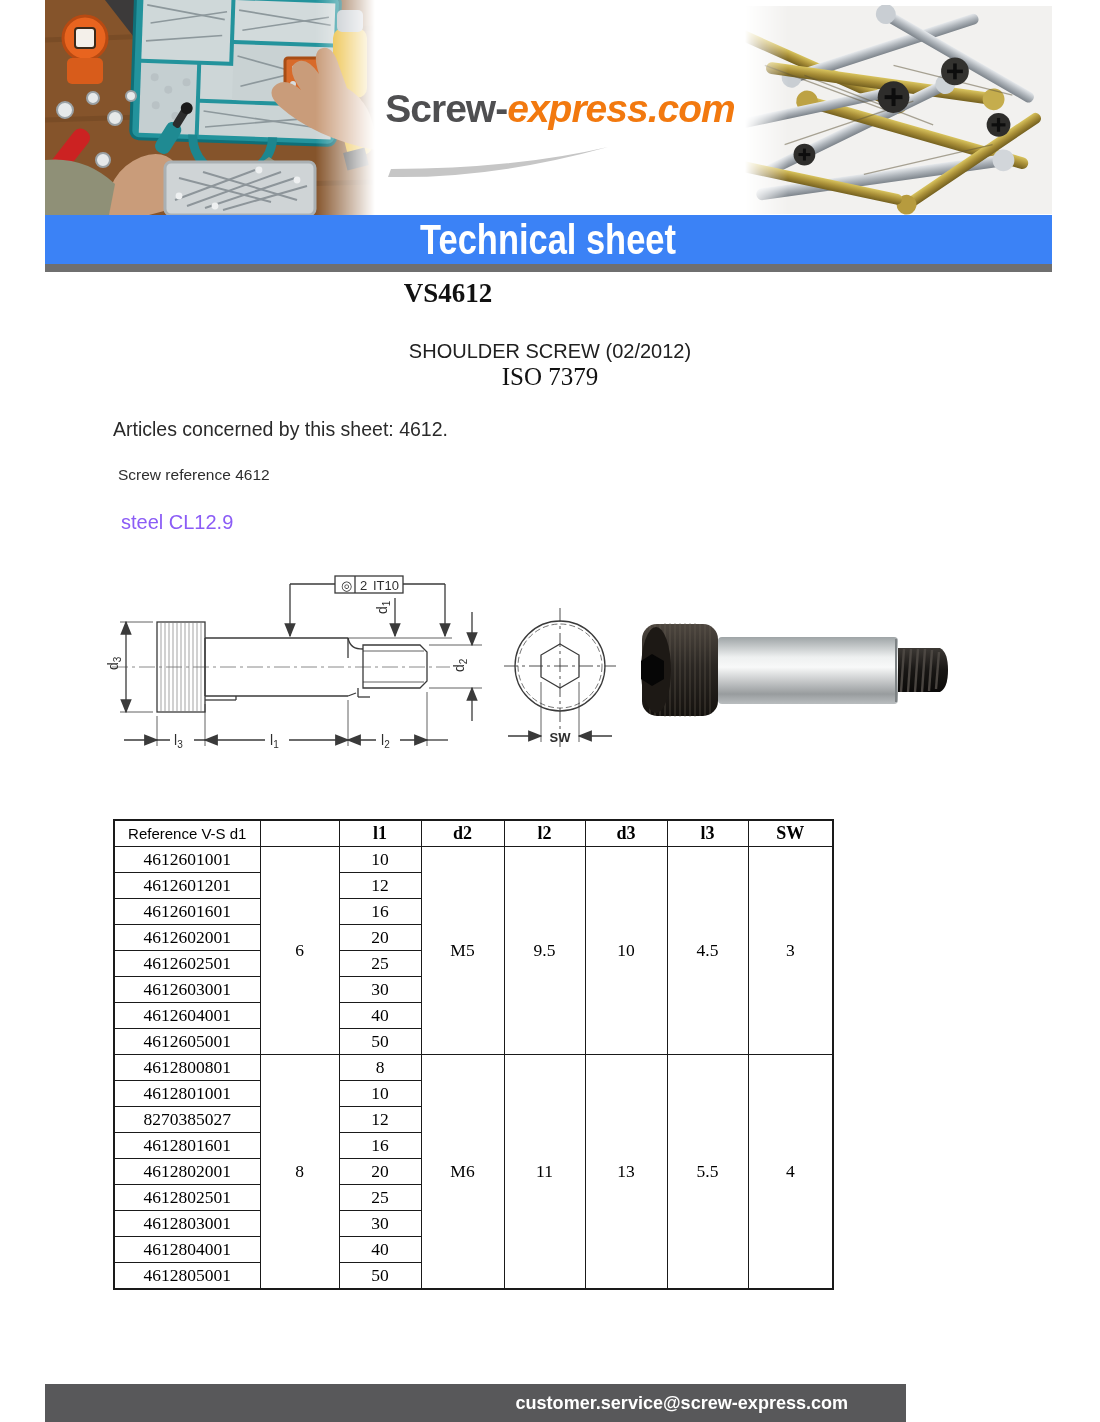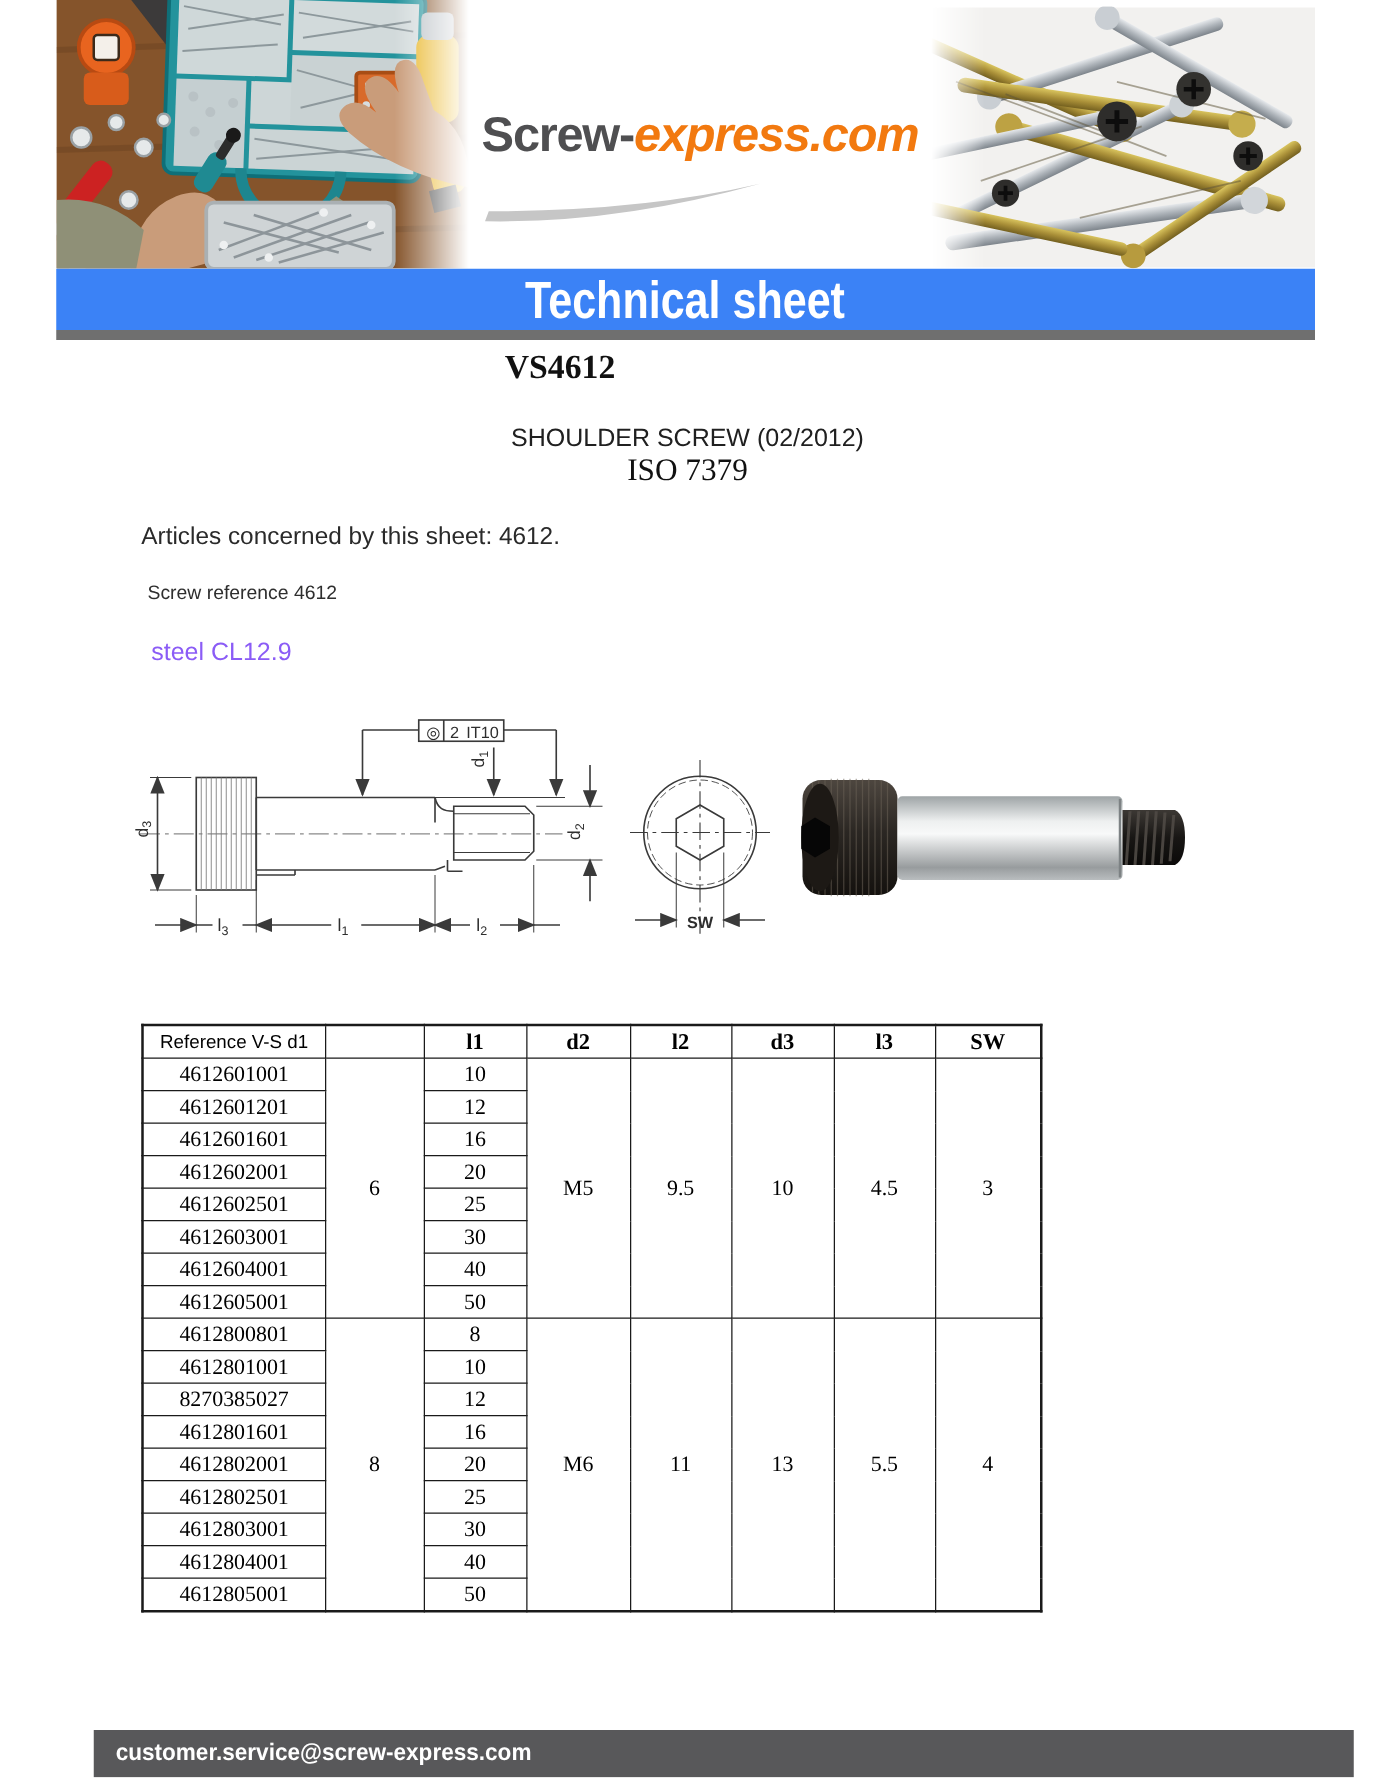--- a/index.html
+++ b/index.html
@@ -46,22 +46,22 @@
   table.spec{position:absolute;left:113px;top:806px;border-collapse:collapse;table-layout:fixed;
              font-family:"Liberation Serif",serif;font-size:17.5px;color:#000;background:#fff;}
   table.spec td,table.spec th{border:1px solid #1a1a1a;padding:0;text-align:center;
              height:25px;line-height:25px;overflow:hidden;white-space:nowrap;}
   table.spec{border:2px solid #1a1a1a;margin-top:13px;}
   th.ref-head{font-family:"Liberation Sans",sans-serif;font-weight:400;font-size:15px;
               text-align:left;padding-left:8px;height:27px;border-right:1px solid #999;}
   th.dim-head{font-weight:700;font-size:18px;height:27px;}
 
   
-  .footer{left:45px;top:1384px;width:1008px;height:38px;background:#58585a;
-          display:flex;align-items:center;justify-content:flex-start;padding-right:58px;box-sizing:border-box;margin-left:30px;}
+  .footer{left:45px;top:1384px;width:861px;height:38px;background:#58585a;
+          display:flex;align-items:center;justify-content:flex-end;padding-right:58px;box-sizing:border-box;}
   .footer-text{color:#fff;font-weight:700;font-size:19px;transform:scaleX(.95);transform-origin:right;white-space:nowrap;}
 </style>
 </head>
 <body>
 
 <div class="page">
 
   <svg class="abs photo-left" viewBox="0 0 330 215">
     <rect width="330" height="215" fill="#8a5a2e"></rect>
     <rect x="0" y="0" width="330" height="215" fill="#7a4b24" opacity=".35"></rect>

